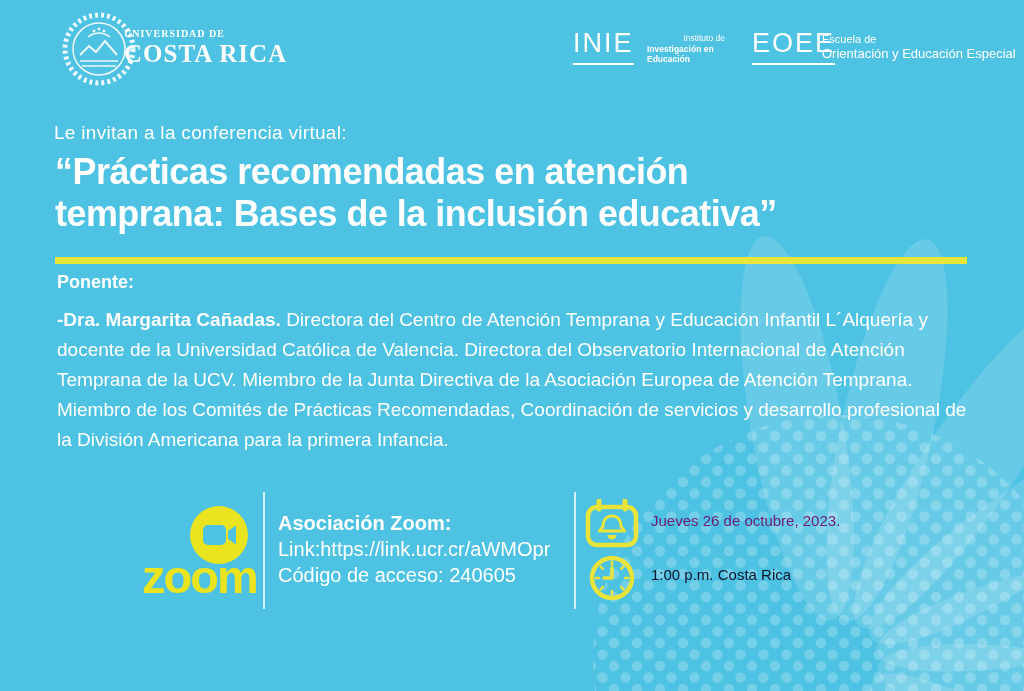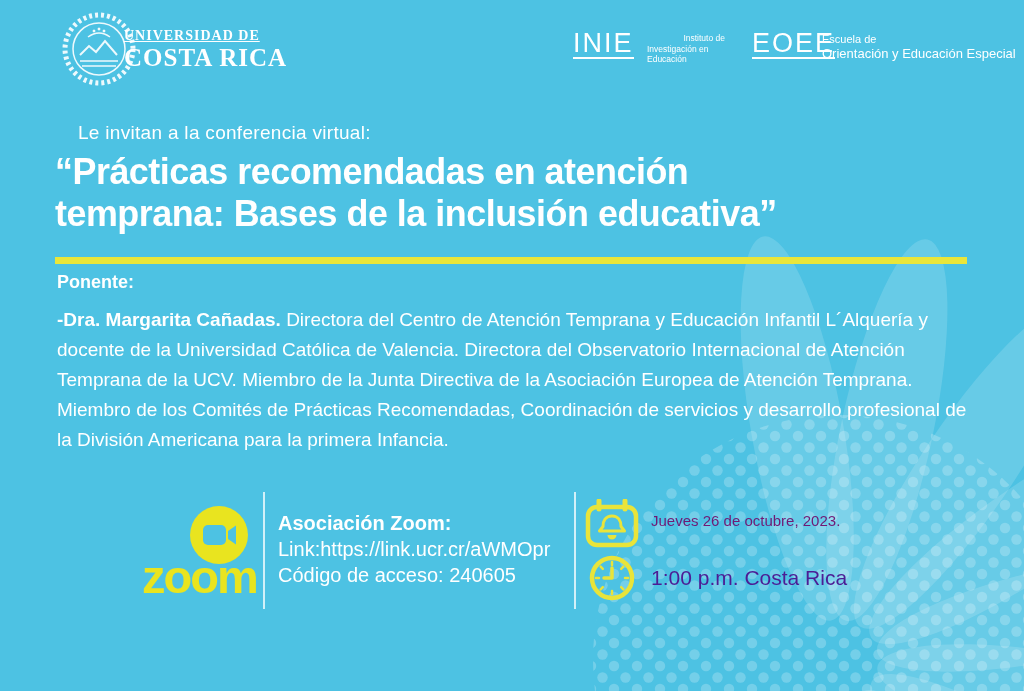--- a/index.html
+++ b/index.html
@@ -7,56 +7,56 @@
   #poster{
     position:relative; width:1024px; height:691px;
     background:#4dc2e3; overflow:hidden;
   }
   
   #flower-bg{position:absolute; inset:0; pointer-events:none;}
   
   .hdr-seal{position:absolute; left:58px; top:11px;}
   .ucr-name{position:absolute; left:124px; top:29px; color:#fff;
     font-family:"Liberation Serif", serif; line-height:1;}
-  .ucr-name .l1{font-size:14px; letter-spacing:1px; font-weight:600;text-decoration:underline;}
+  .ucr-name .l1{font-size:10px; letter-spacing:1px; font-weight:600;}
   .ucr-name .l2{font-size:25px; letter-spacing:1px; font-weight:600; margin-top:2px;}
   .logo-block{position:absolute; top:30px; color:#fff;}
   .logo-acronym{font-size:27px; font-weight:300; letter-spacing:2px; line-height:1;
-    border-bottom:2px solid #fff; display:inline-block;}
+    border-bottom:2px solid #fff; padding-bottom:6px; display:inline-block;}
   .logo-desc{position:absolute; top:3px; line-height:1.25;}
   #inie-block{left:573px;}
   #inie-block .logo-desc{left:62px; font-size:8.5px; width:90px;}
   #inie-block .logo-desc .d1{font-weight:400;text-align:right;}
-  #inie-block .logo-desc .d2,#inie-block .logo-desc .d3{font-weight:400;padding-left:12px;}
+  #inie-block .logo-desc .d2,#inie-block .logo-desc .d3{font-weight:700;padding-left:12px;}
   #eoee-block{left:752px;}
   #eoee-block .logo-desc{left:70px; font-size:11px; width:230px; line-height:1.2;}
   #eoee-block .logo-desc .d2{font-weight:400; font-size:13px;}
   
-  .kicker{position:absolute; left:78px; top:122px; color:#fff; font-size:19px; letter-spacing:.3px;}
+  .kicker{position:absolute; left:54px; top:122px; color:#fff; font-size:19px; letter-spacing:.3px;}
   .title{position:absolute; left:55px; top:151px; width:940px; color:#fff;
     font-size:37px; font-weight:800; line-height:42px; letter-spacing:-.5px;
     transform:scaleX(.97); transform-origin:left top; margin:0;}
   .rule{position:absolute; left:55px; top:257px; width:912px; height:7px; background:#e9e63a;}
   .ponente{position:absolute; left:57px; top:272px; color:#fff; font-size:18px; font-weight:700;}
   .bio{position:absolute; left:57px; top:305px; width:916px; color:#fff;
     font-size:19px; line-height:30px;}
   .bio b{font-weight:700;}
   
   .zoom-logo{position:absolute; left:169px; top:505px; width:100px; text-align:center;}
   .zoom-word{position:absolute; left:142px; top:553px; width:120px; text-align:left;
     color:#e9e41f; font-size:47px; font-weight:700; letter-spacing:-2px; line-height:1;}
   .vdiv{position:absolute; top:492px; width:2px; height:117px; background:rgba(255,255,255,.75);}
   #vdiv-1{left:263px;}
   #vdiv-2{left:574px;}
   .zoom-info{position:absolute; left:278px; top:510px; color:#fff; font-size:20px; line-height:26px;}
   .zoom-info .zi-head{font-weight:700;}
   .cal-icon{position:absolute; left:585px; top:499px;}
   .clock-icon{position:absolute; left:588px; top:554px;}
   .sched-date{position:absolute; left:651px; top:512px; color:#701a75; font-size:15px;}
-  .sched-time{position:absolute; left:651px; top:566px; color:#4c1d95; font-size:21px;}
+  .sched-time{position:absolute; left:651px; top:566px; color:#0f172a; font-size:15px;}
 </style>
 </head>
 <body>
 
 <div id="poster">
 
   <svg id="flower-bg" width="1024" height="691" viewBox="0 0 1024 691">
     <defs>
       <pattern id="dotpat" width="23" height="23" patternUnits="userSpaceOnUse">
         <circle cx="6" cy="6" r="5.2" fill="rgba(255,255,255,0.22)"></circle>

